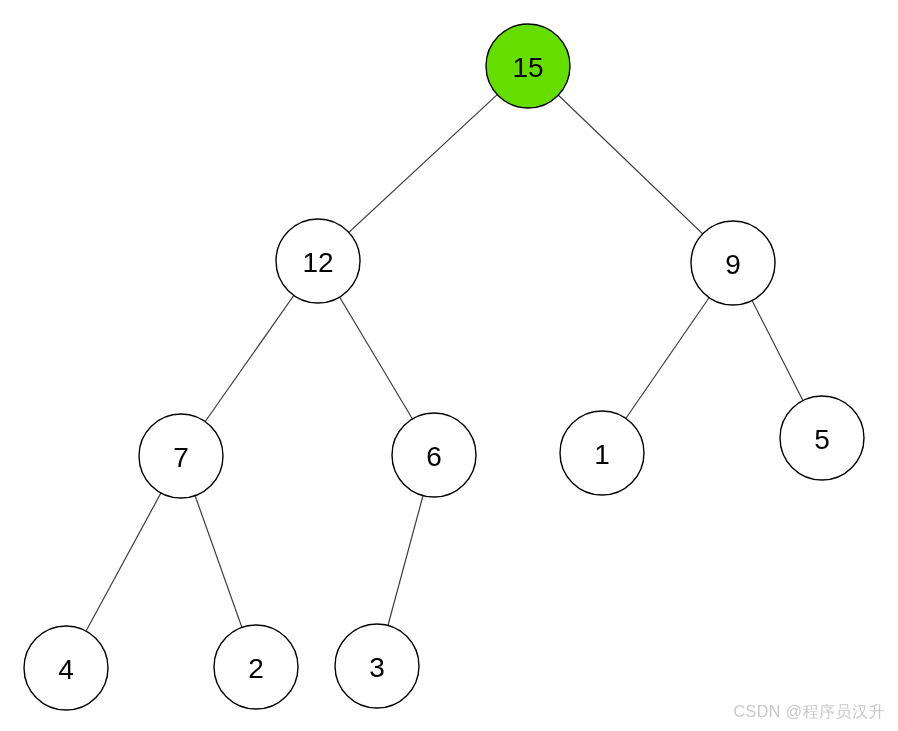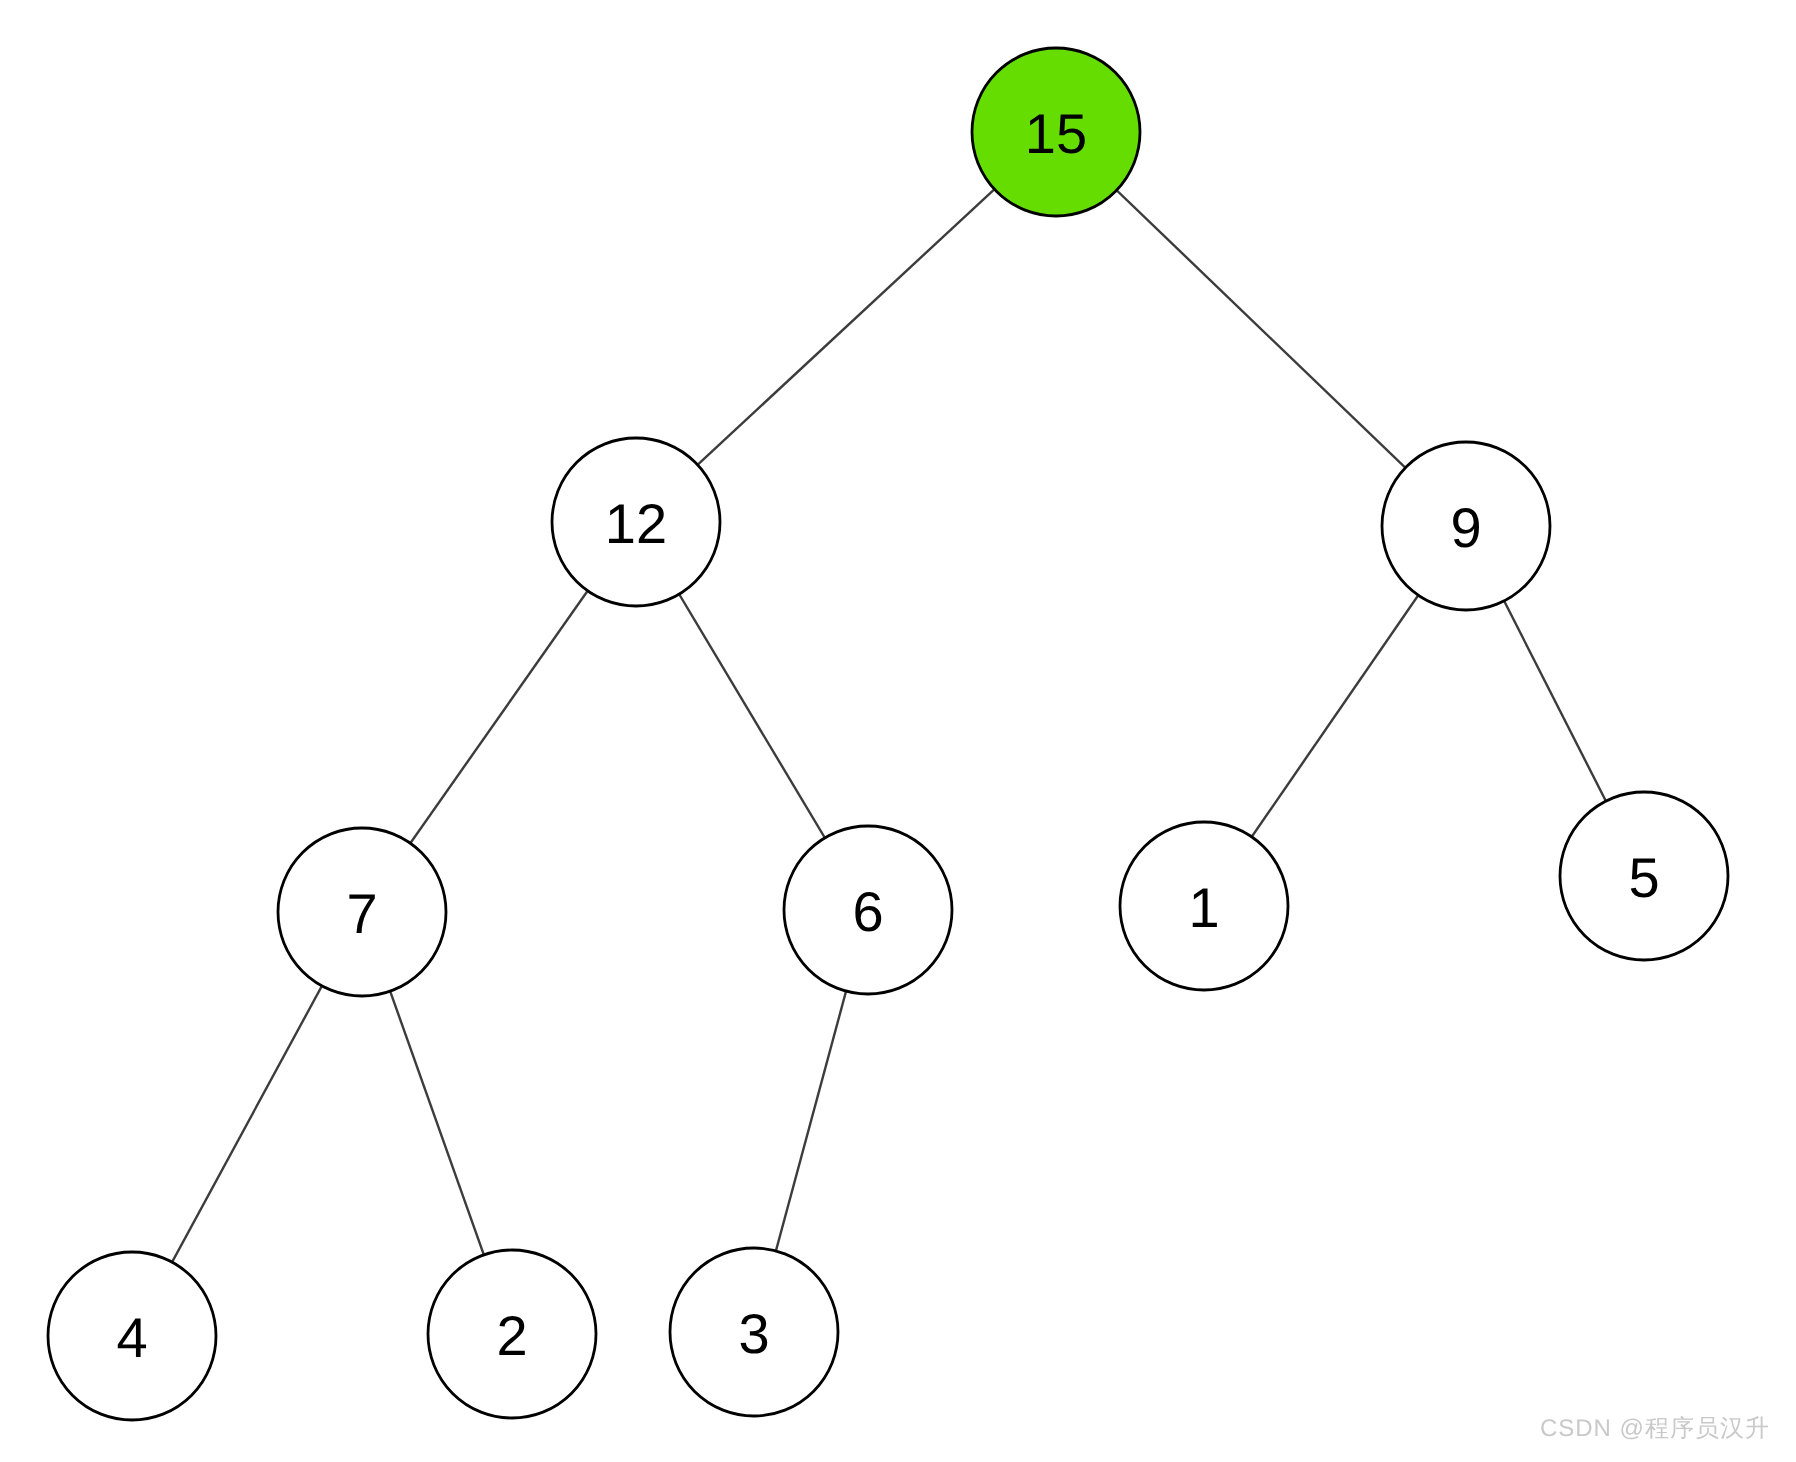--- a/index.html
+++ b/index.html
@@ -20,21 +20,21 @@
     left: 0;
     top: 0;
     width: 898px;
     height: 731px;
     display: block;
   }
   .watermark {
     position: absolute;
     right: 13px;
     bottom: 8px;
-    font-size: 12px;
+    font-size: 16px;
     letter-spacing: 0.5px;
     color: #c9c9c9;
     user-select: none;
     white-space: nowrap;
     font-family: "Liberation Sans", sans-serif;
     margin-left: 40px;
   }
   .node-label {
     font-family: "Liberation Sans", sans-serif;
     pointer-events: none;

